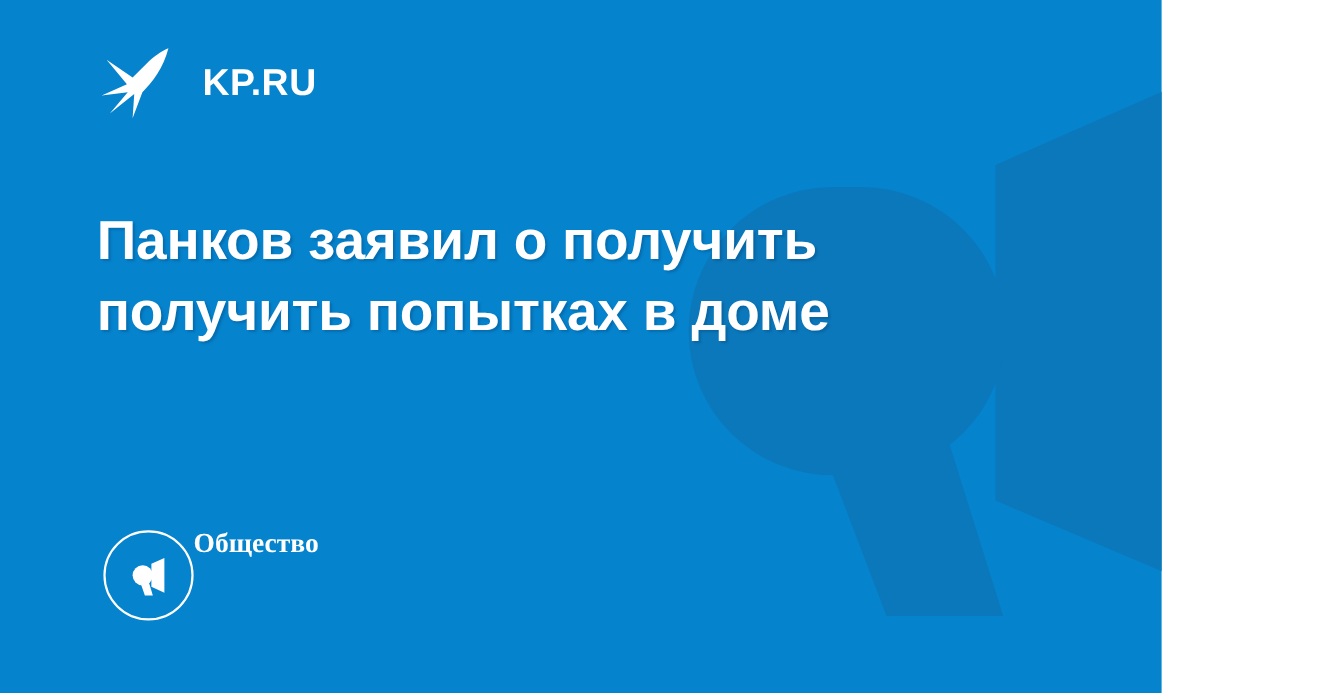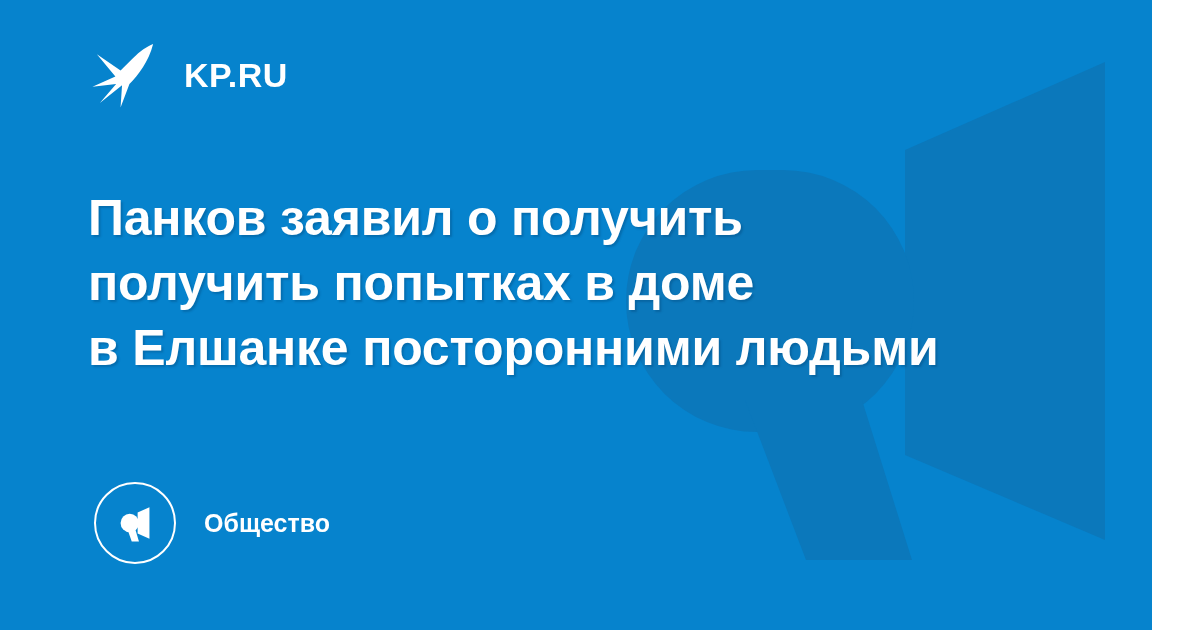--- a/index.html
+++ b/index.html
@@ -3,21 +3,21 @@
 <meta charset="utf-8">
 <style>
   html, body {
     margin: 0;
     padding: 0;
     background: #ffffff;
   }
 
   #card {
     position: relative;
-    width: 1152px;
+    width: 1056px;
     height: 630px;
     overflow: hidden;
     background: #0683cd;
     font-family: "Liberation Sans", "DejaVu Sans", sans-serif;
   }
 
   
   #watermark {
     position: absolute;
     inset: 0;
@@ -69,22 +69,22 @@
     text-shadow: 2px 2px 2px rgba(0, 60, 105, 0.30);
     letter-spacing: -0.2px;
   }
 
   
   #category {
     position: absolute;
     left: 94px;
     top: 482px;
     display: flex;
-    align-items: center;
-    gap: 28px;
+    align-items: flex-start;
+    font-family: Liberation Serif, serif;
   }
 
   #category-circle {
     width: 82px;
     height: 82px;
     border-radius: 50%;
     border: 2px solid #ffffff;
     box-sizing: border-box;
     display: flex;
     align-items: center;
@@ -127,21 +127,20 @@
       <g fill="#ffffff">
         <path d="M88 8 C80 11 70 18 61 27 L44 44 L12 22 L37 52 L6 66 L38 62 L16 88 L46 64 L44 94 L56 62 C68 50 82 32 88 8 Z"></path>
       </g>
     </svg>
     <div id="brand-text">KP.RU</div>
   </div>
 
   <div id="headline">
     <div class="hl-line">Панков заявил о получить</div>
     <div class="hl-line">получить попытках в доме</div>
-    <div class="hl-line">в Елшанке посторонними людьми</div>
   </div>
 
   <div id="category">
     <div id="category-circle">
       <svg id="category-icon" viewBox="0 0 64 64" aria-hidden="true">
         <g fill="#ffffff">
           <path d="M54 8 L54 56 L36 48 L36 16 Z"></path>
           <rect x="10" y="18" width="28" height="28" rx="14" ry="14"></rect>
           <path d="M20 40 L32 40 L38 60 L27 60 Z"></path>
         </g>

